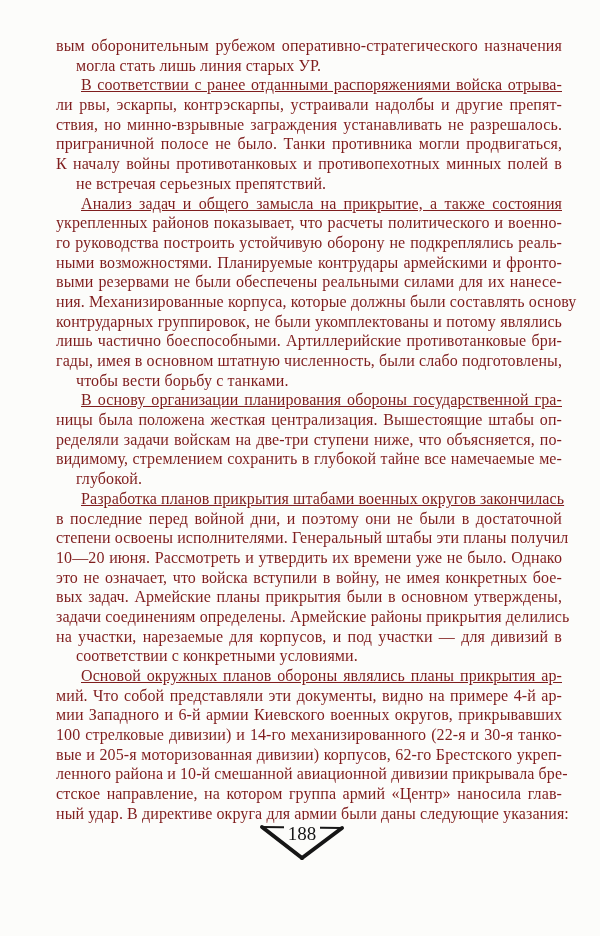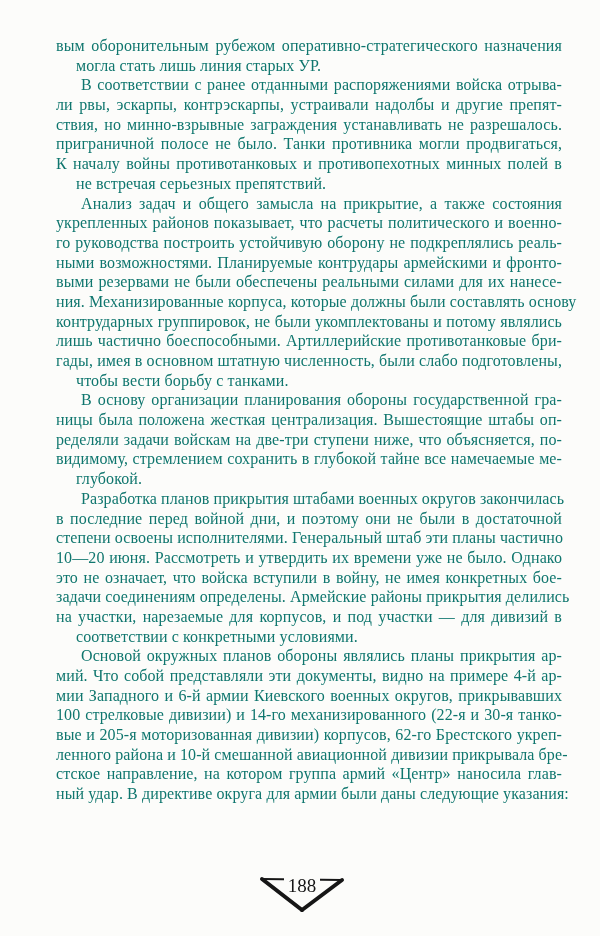--- a/index.html
+++ b/index.html
@@ -7,49 +7,49 @@
     padding: 0;
     width: 600px;
     height: 936px;
     overflow: hidden;
   }
   .page {
     position: relative;
     width: 600px;
     height: 936px;
     background: #fcfcfa;
-    color: #0f766e;
+    color: #7f1d1d;
     font-family: "Liberation Serif", "DejaVu Serif", serif;
   }
   .page-text {
     position: absolute;
     left: 56px;
     top: 36px;
     width: 506px;
     font-size: 16px;
     font-weight: 500;
     letter-spacing: 0.1px;
   }
   .line {
     height: 19.7px;
     line-height: 19.7px;
     white-space: nowrap;
     text-align: justify;
     
     text-align-last: justify;
   }
-  .line.indent { text-indent: 25px; }
+  .line.indent { text-indent: 25px; text-decoration: underline; }
   .line.last {
     text-align-last: left;
     margin-left: 20px;
   }
   .pagenum-wrap {
     position: absolute;
     left: 256px;
-    top: 872px;
+    top: 820px;
     width: 92px;
     height: 42px;
   }
   .pagenum-wrap svg { display: block; }
   .pagenum-text {
     font-family: "Liberation Serif", "DejaVu Serif", serif;
     font-size: 19px;
     fill: #161616;
   }
 </style>
@@ -78,23 +78,24 @@
       <div class="line">лишь частично боеспособными. Артиллерийские противотанковые бри-</div>
       <div class="line">гады, имея в основном штатную численность, были слабо подготовлены,</div>
       <div class="line last">чтобы вести борьбу с танками.</div>
       <div class="line indent">В основу организации планирования обороны государственной гра-</div>
       <div class="line">ницы была положена жесткая централизация. Вышестоящие штабы оп-</div>
       <div class="line">ределяли задачи войскам на две-три ступени ниже, что объясняется, по-</div>
       <div class="line">видимому, стремлением сохранить в глубокой тайне все намечаемые ме-</div>
       <div class="line last">глубокой.</div>
       <div class="line indent">Разработка планов прикрытия штабами военных округов закончилась</div>
       <div class="line">в последние перед войной дни, и поэтому они не были в достаточной</div>
-      <div class="line">степени освоены исполнителями. Генеральный штаб эти планы частично</div>
+      <div class="line">степени освоены исполнителями. Генеральный штабы эти планы получил</div>
       <div class="line">10—20 июня. Рассмотреть и утвердить их времени уже не было. Однако</div>
       <div class="line">это не означает, что войска вступили в войну, не имея конкретных бое-</div>
+      <div class="line">вых задач. Армейские планы прикрытия были в основном утверждены,</div>
       <div class="line">задачи соединениям определены. Армейские районы прикрытия делились</div>
       <div class="line">на участки, нарезаемые для корпусов, и под участки — для дивизий в</div>
       <div class="line last">соответствии с конкретными условиями.</div>
       <div class="line indent">Основой окружных планов обороны являлись планы прикрытия ар-</div>
       <div class="line">мий. Что собой представляли эти документы, видно на примере 4-й ар-</div>
       <div class="line">мии Западного и 6-й армии Киевского военных округов, прикрывавших</div>
       <div class="line">100 стрелковые дивизии) и 14-го механизированного (22-я и 30-я танко-</div>
       <div class="line">вые и 205-я моторизованная дивизии) корпусов, 62-го Брестского укреп-</div>
       <div class="line">ленного района и 10-й смешанной авиационной дивизии прикрывала бре-</div>
       <div class="line">стское направление, на котором группа армий «Центр» наносила глав-</div>

